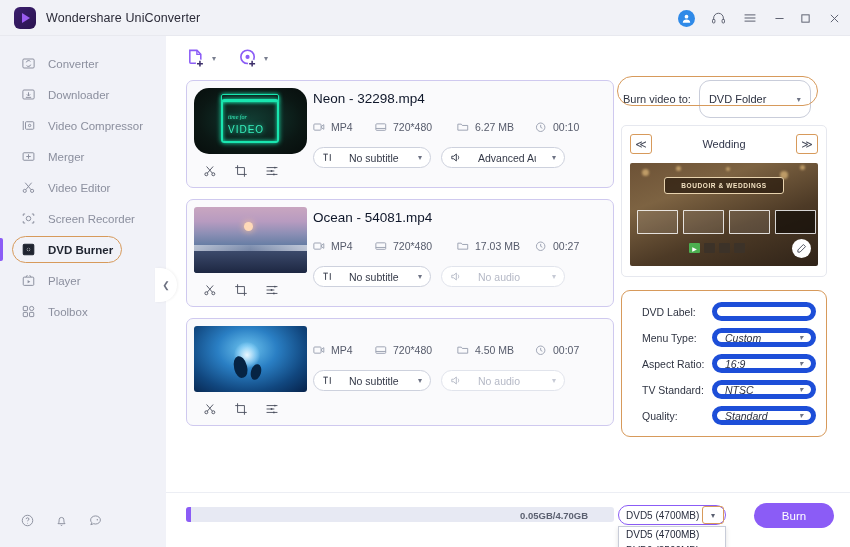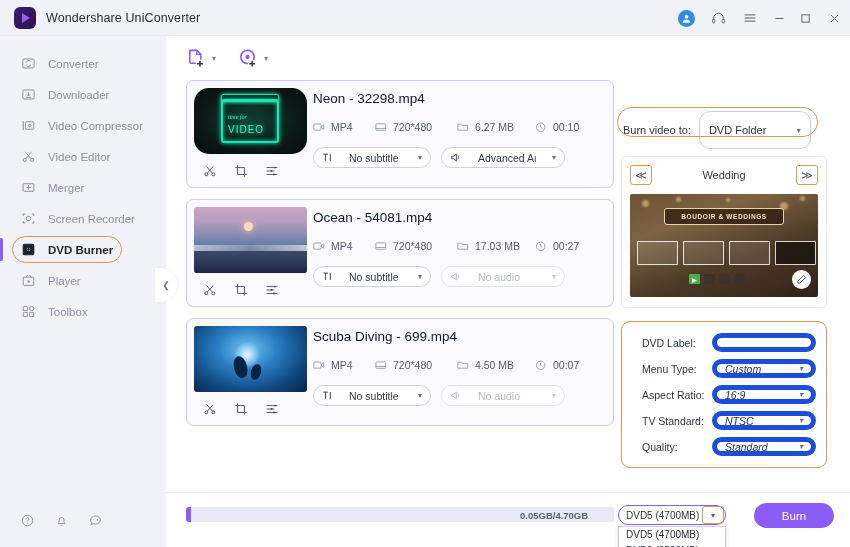--- a/index.html
+++ b/index.html
@@ -178,21 +178,21 @@
   .sel.disabled { color: #b5b9c6; border-color: #e1e4ec; cursor: default; }
   .sel .sel-txt { flex: 1; white-space: nowrap; overflow: hidden; }
   .sel .sel-car { font-size: 8px; color: #6e7384; }
   .sel.disabled .sel-car { color: #c6cad5; }
 
   
   #rightpanel {
     position: absolute; top: 44px; left: 455px; width: 212px; height: 412px;
   }
   #burn-to-wrap {
-    position: relative; width: 200px; height: 31px; margin-left: 2px; margin-top: 31px;
+    position: relative; width: 200px; height: 31px; margin-left: 2px;
   }
   #burn-to-ring {
     position: absolute; left: -6px; top: -4px; width: 201px; height: 30px;
     border: 1.6px solid #d79a5b; border-radius: 15px; pointer-events: none;
   }
   #burn-to-row { display: flex; align-items: center; gap: 8px; }
   .burn-lbl { font-size: 11px; color: #2f3442; }
   .big-sel {
     height: 38px; border: 1px solid #c9cdda; border-radius: 11px;
     background: #fff; display: flex; align-items: center; padding: 0 9px;
@@ -382,38 +382,38 @@
               <rect x="6" y="5" width="11" height="10" rx="1.2"></rect>
               <circle cx="11.5" cy="10" r="1.6"></circle>
             </svg>
         </span>
         <span class="nav-label">Video Compressor</span>
       </div>
 
       <div class="nav-item">
         <span class="nav-ic">
           <svg width="15" height="15" viewBox="0 0 20 20" fill="none" stroke="#8b8f9e" stroke-width="1.3">
+              <rect x="2.8" y="5" width="14.4" height="10" rx="1.2"></rect>
+              <line x1="10" y1="7" x2="10" y2="13"></line>
+              <line x1="7" y1="10" x2="13" y2="10"></line>
+            </svg>
+        </span>
+        <span class="nav-label">Merger</span>
+      </div>
+
+      <div class="nav-item">
+        <span class="nav-ic">
+          <svg width="15" height="15" viewBox="0 0 20 20" fill="none" stroke="#8b8f9e" stroke-width="1.3">
               <circle cx="5" cy="14.5" r="2.1"></circle>
               <circle cx="14.8" cy="14.5" r="2.1"></circle>
               <line x1="6.4" y1="12.9" x2="14.2" y2="3.6"></line>
               <line x1="13.4" y1="12.9" x2="5.6" y2="3.6"></line>
             </svg>
         </span>
         <span class="nav-label">Video Editor</span>
-      </div>
-
-      <div class="nav-item">
-        <span class="nav-ic">
-          <svg width="15" height="15" viewBox="0 0 20 20" fill="none" stroke="#8b8f9e" stroke-width="1.3">
-              <rect x="2.8" y="5" width="14.4" height="10" rx="1.2"></rect>
-              <line x1="10" y1="7" x2="10" y2="13"></line>
-              <line x1="7" y1="10" x2="13" y2="10"></line>
-            </svg>
-        </span>
-        <span class="nav-label">Merger</span>
       </div>
 
       <div class="nav-item">
         <span class="nav-ic">
           <svg width="15" height="15" viewBox="0 0 20 20" fill="none" stroke="#8b8f9e" stroke-width="1.3">
               <path d="M3 6.5V4h2.5M17 6.5V4h-2.5M3 13.5V16h2.5M17 13.5V16h-2.5"></path>
               <circle cx="10" cy="10" r="3"></circle>
             </svg>
         </span>
         <span class="nav-label">Screen Recorder</span>
@@ -734,21 +734,20 @@
                   <line x1="2" y1="9" x2="12" y2="9"></line>
                   <line x1="2" y1="13.4" x2="16" y2="13.4"></line>
                   <circle cx="12.7" cy="4.6" r="1.2" fill="#4c5160" stroke="none"></circle>
                   <circle cx="8.4" cy="9" r="1.2" fill="#4c5160" stroke="none"></circle>
                   <circle cx="11.4" cy="13.4" r="1.2" fill="#4c5160" stroke="none"></circle>
                 </svg>
             </span>
           </div>
         </div>
         <div class="info-col">
-          <div class="file-name">Scuba Diving - 699.mp4</div>
           <div class="meta-row">
             <span class="meta m1">
               <span class="meta-ic">
                   <svg width="12" height="10" viewBox="0 0 14 11" fill="none" stroke="#9aa0b0" stroke-width="1.1">
                     <rect x="1" y="2" width="8.4" height="7.2" rx="1"></rect>
                     <path d="M10 4.6l2.6-1.8v5.4L10 6.4z"></path>
                   </svg>
                 </span>
               <span>MP4</span>
             </span>

